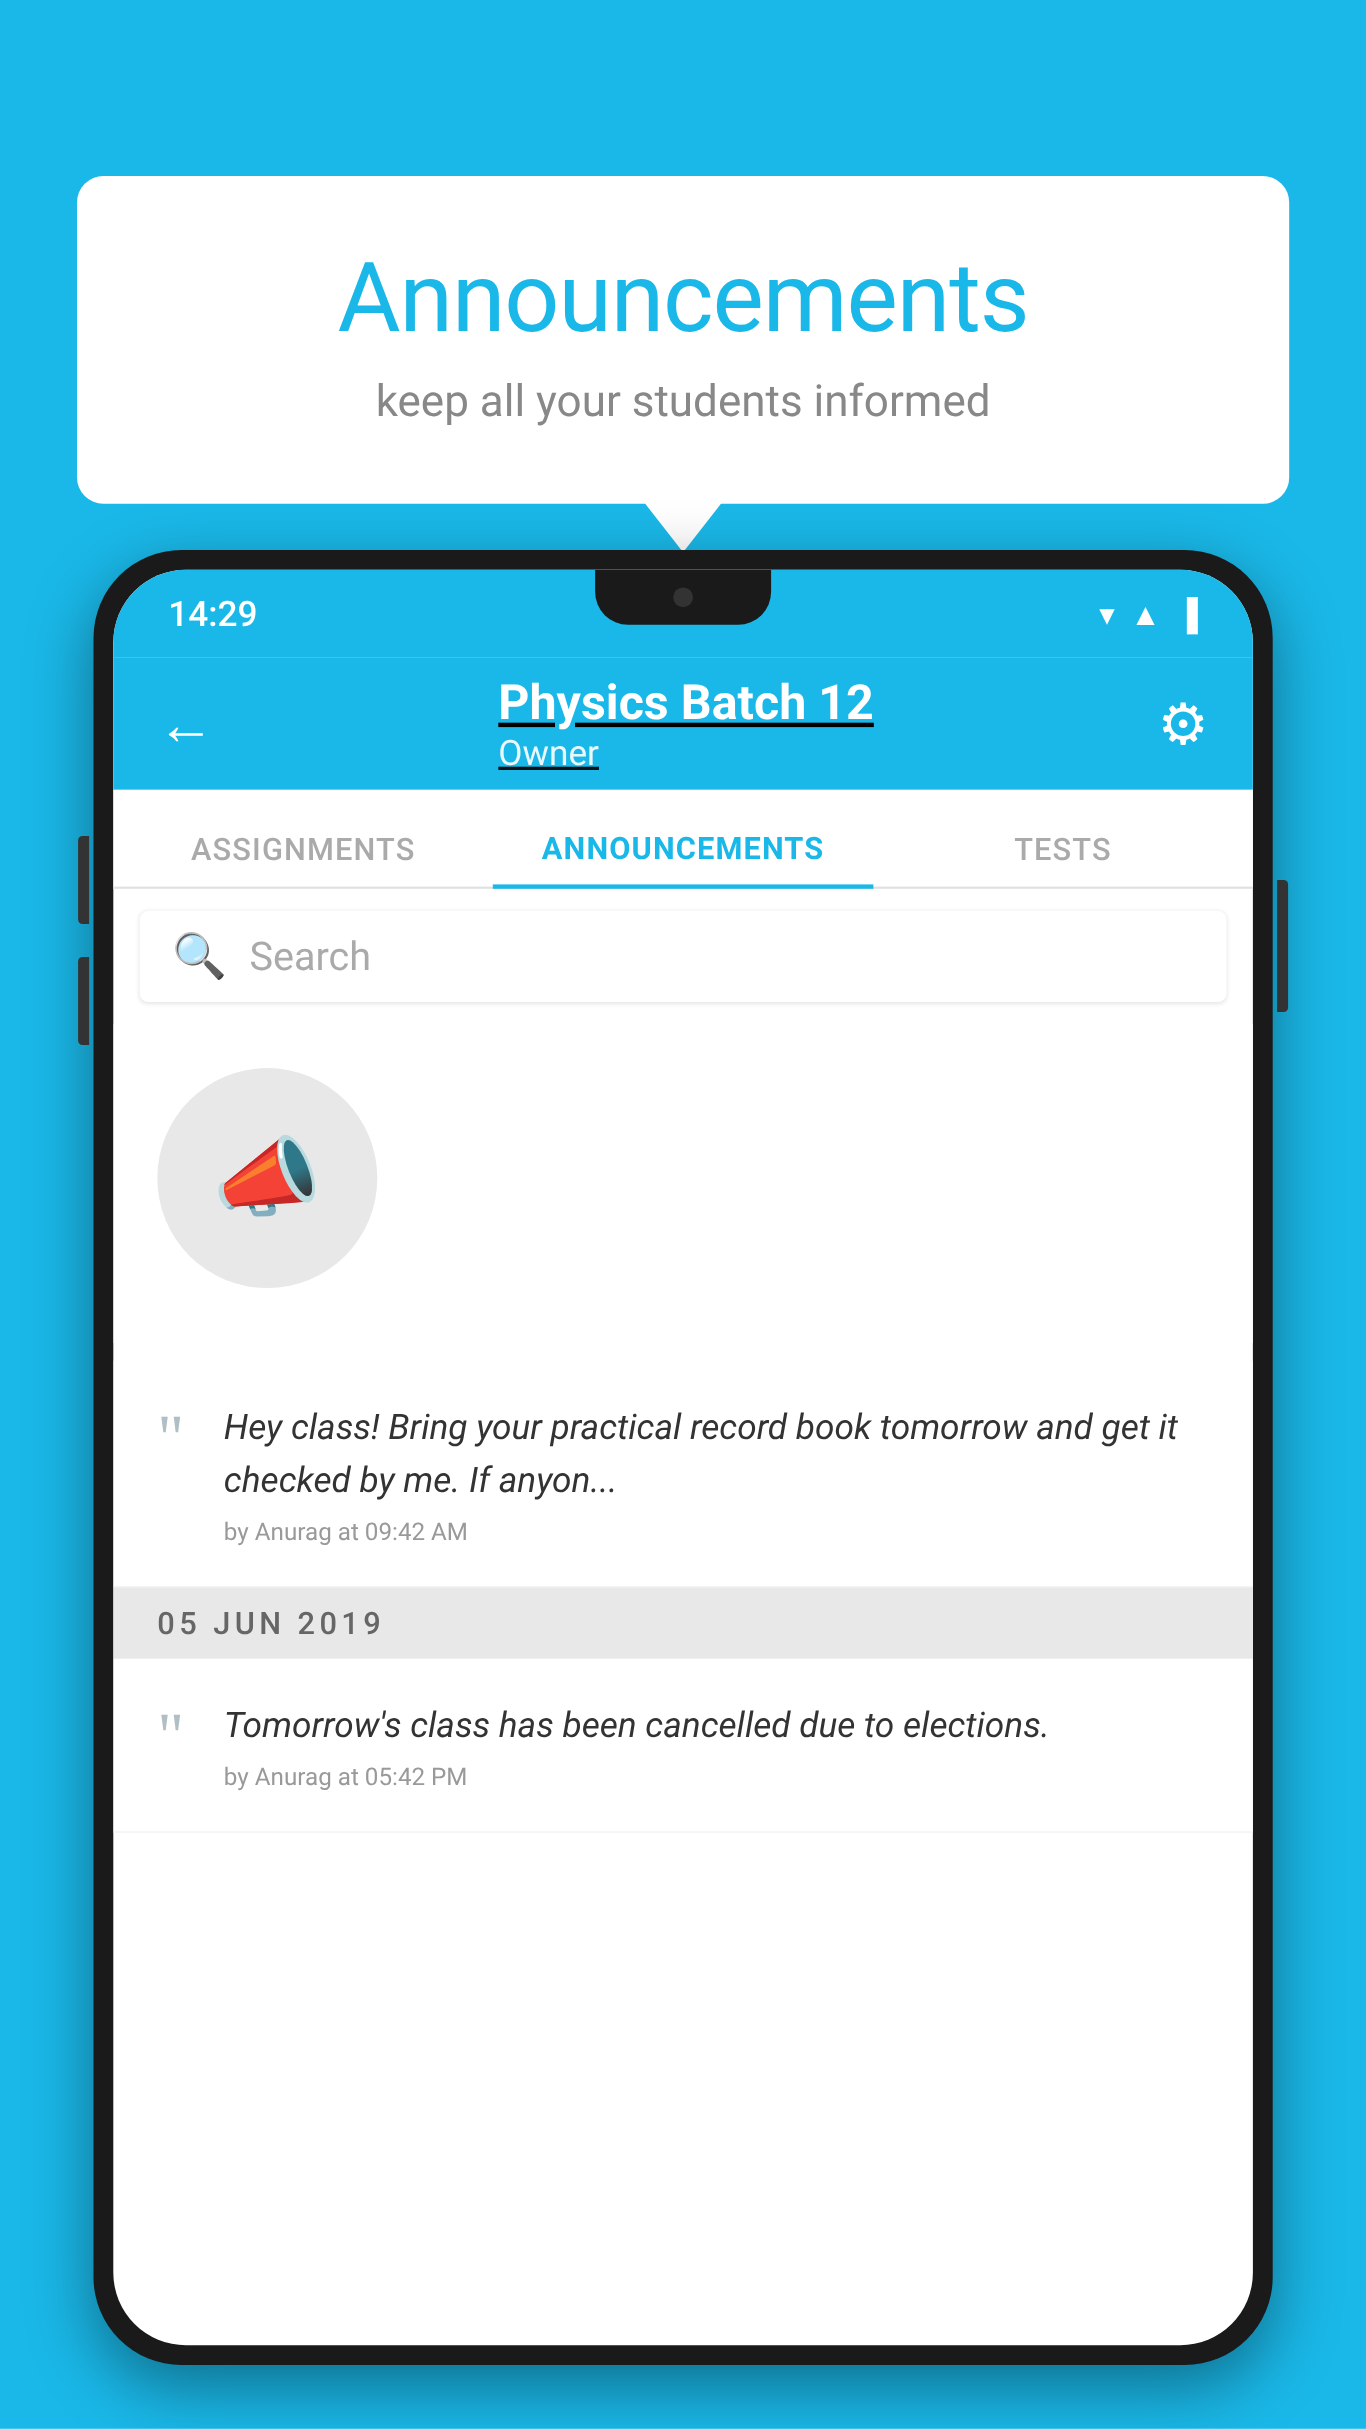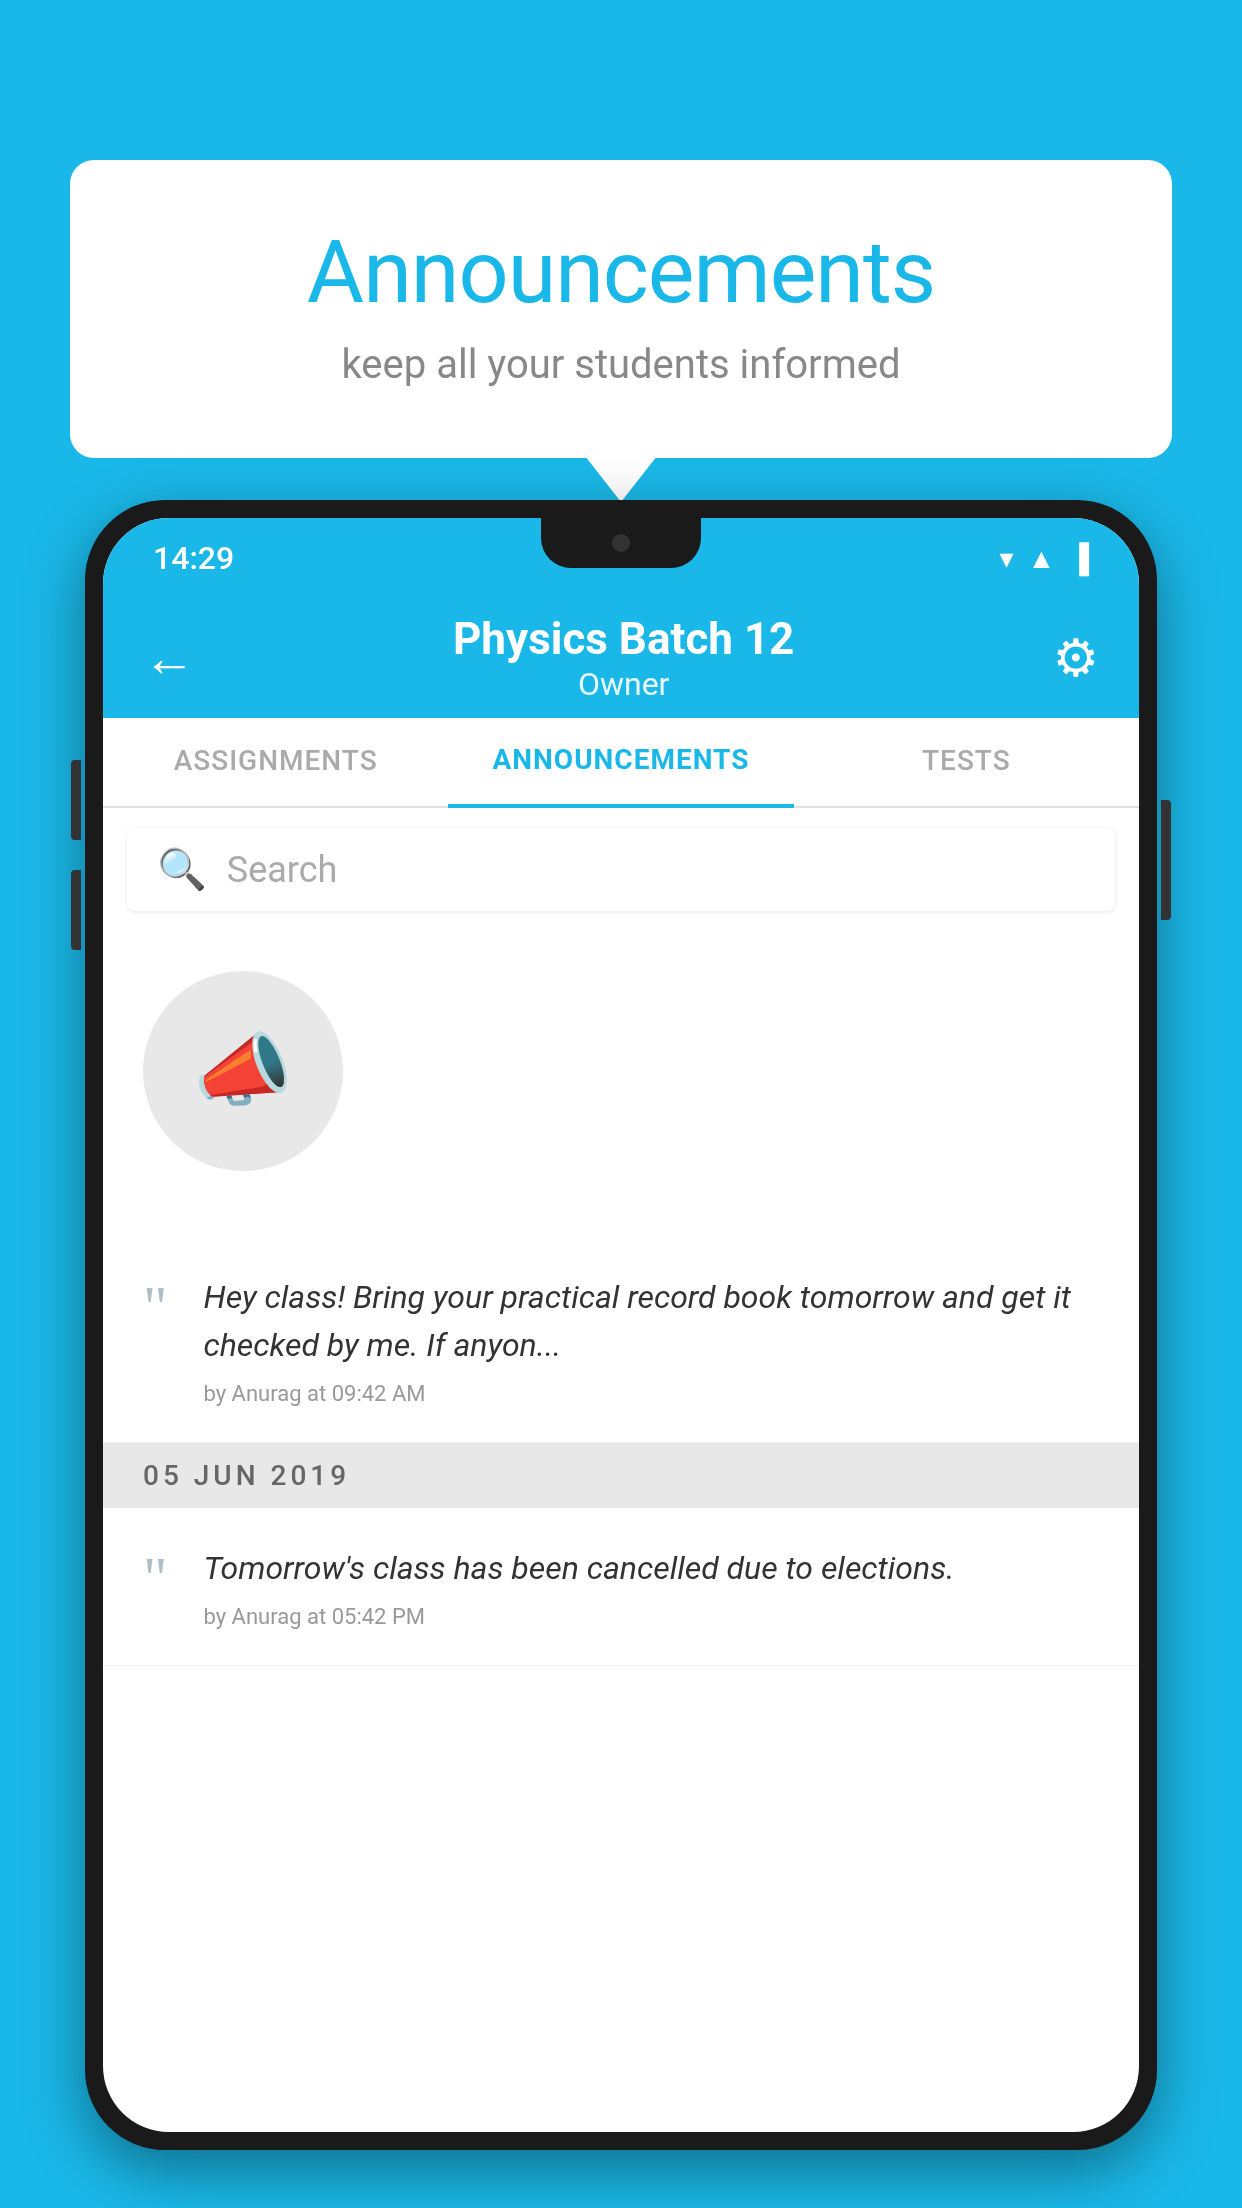--- a/index.html
+++ b/index.html
@@ -145,21 +145,22 @@
       padding: 0 40px;
     }
 
     .back-arrow {
       color: white;
       font-size: 52px;
       cursor: pointer;
     }
 
     .header-center {
-      text-align: center;
+      text-align: left;
+      text-decoration: underline;
     }
 
     .header-title {
       color: white;
       font-size: 44px;
       font-weight: 700;
     }
 
     .header-subtitle {
       color: white;
@@ -178,21 +179,21 @@
       background: white;
       display: flex;
       border-bottom: 2px solid #e0e0e0;
       height: 90px;
       align-items: flex-end;
     }
 
     .tab {
       flex: 1;
       text-align: center;
-      padding-bottom: 28px;
+      padding-bottom: 16px;
       font-size: 28px;
       font-weight: 500;
       color: #aaa;
       letter-spacing: 1px;
       cursor: pointer;
       border-bottom: 3px solid transparent;
       position: relative;
       top: 2px;
     }
 

